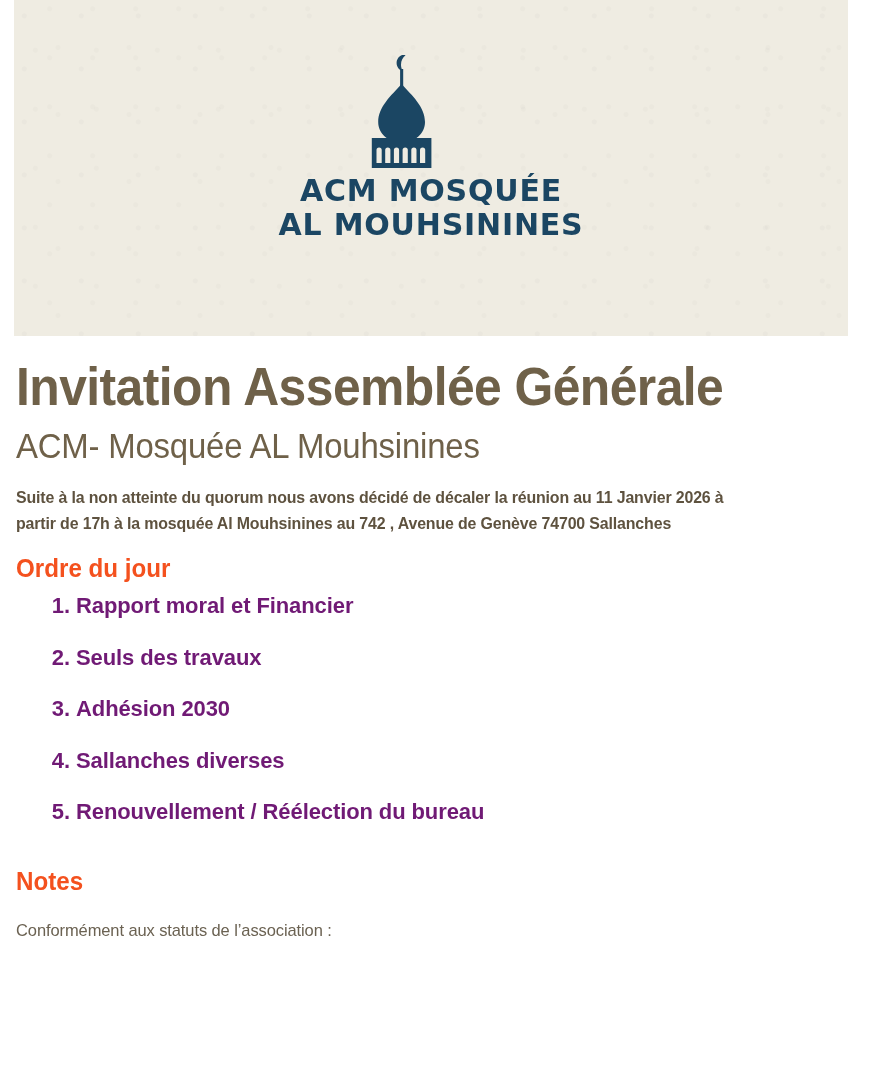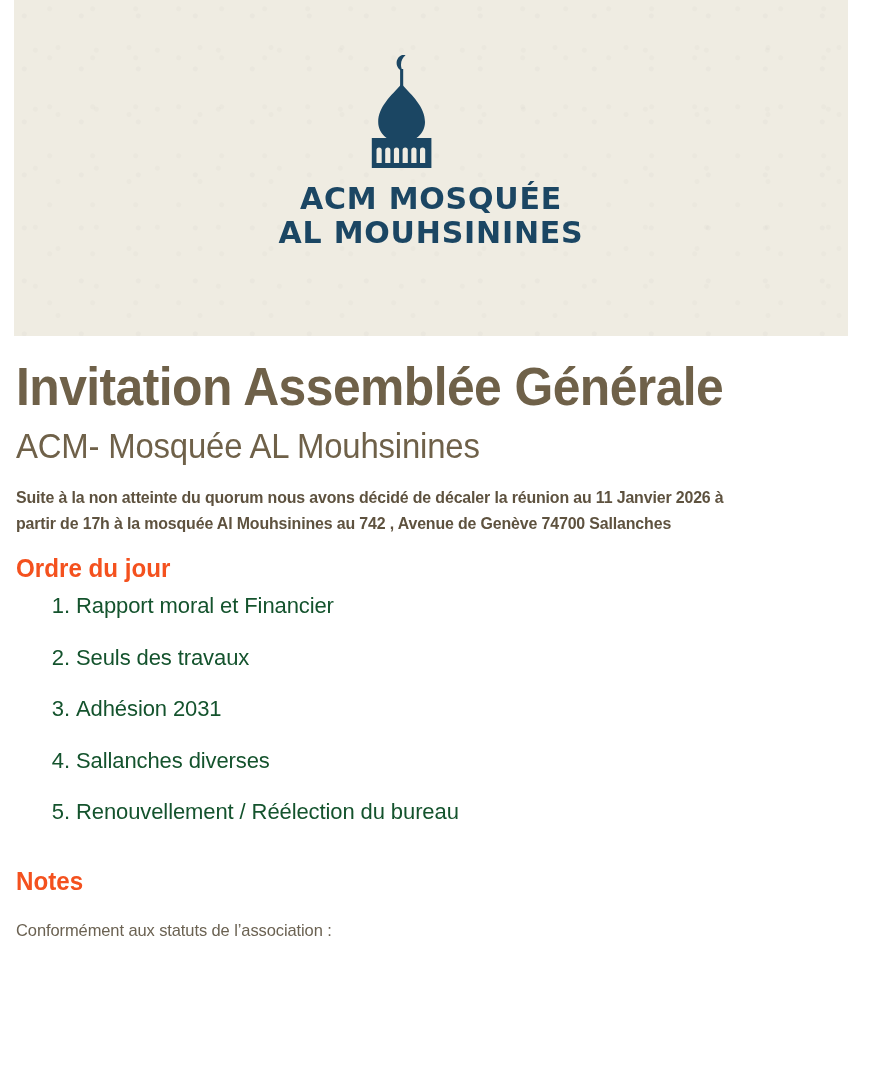--- a/index.html
+++ b/index.html
@@ -55,21 +55,21 @@
     text-align: center;
     z-index: 2;
   }
 
   .logo-mark {
     display: block;
     margin: 0 auto;
   }
 
   .logo-text {
-    margin-top: 10px;
+    margin-top: 2px;
     color: #1b4663;
     font-family: "DejaVu Sans", sans-serif;
     font-weight: bold;
     font-size: 30px;
     line-height: 1.12;
     letter-spacing: 0.8px;
     text-align: center;
     white-space: pre-line;
   }
 
@@ -138,24 +138,24 @@
   }
 
   ol.agenda {
     margin: 8px 0 0 0;
     padding-left: 60px;
     list-style: decimal outside;
     color: #2e2e2e;
   }
   ol.agenda li {
     font-family: "Liberation Sans", sans-serif;
-    font-weight: normal;
+    font-weight: bold;
     font-size: 22px;
     line-height: 1.3;
-    color: #14532d;
+    color: #701a75;
     margin-bottom: 23px;
     letter-spacing: -0.1px;
   }
   ol.agenda li:last-child { margin-bottom: 12px; }
 
   p.notes-intro {
     margin: 22px 0 0 0;
     font-family: "Liberation Sans", sans-serif;
     font-weight: normal;
     font-size: 17px;
@@ -230,21 +230,21 @@
 
     <h2 class="doc-subtitle">ACM- Mosquée AL Mouhsinines</h2>
 
     <p class="lead">Suite à la non atteinte du quorum nous avons décidé de décaler la réunion au 11 Janvier 2026 à partir de 17h à la mosquée Al Mouhsinines au  742 , Avenue de Genève 74700 Sallanches</p>
 
     <h3 class="section-head">Ordre du jour</h3>
 
     <ol class="agenda">
       <li>Rapport moral et Financier</li>
       <li>Seuls des travaux</li>
-      <li>Adhésion 2031</li>
+      <li>Adhésion 2030</li>
       <li>Sallanches diverses</li>
       <li>Renouvellement / Réélection du bureau</li>
     </ol>
 
     <h3 class="section-head notes">Notes</h3>
 
     <p class="notes-intro">Conformément aux statuts de l’association :</p>
 
 
   </div>

